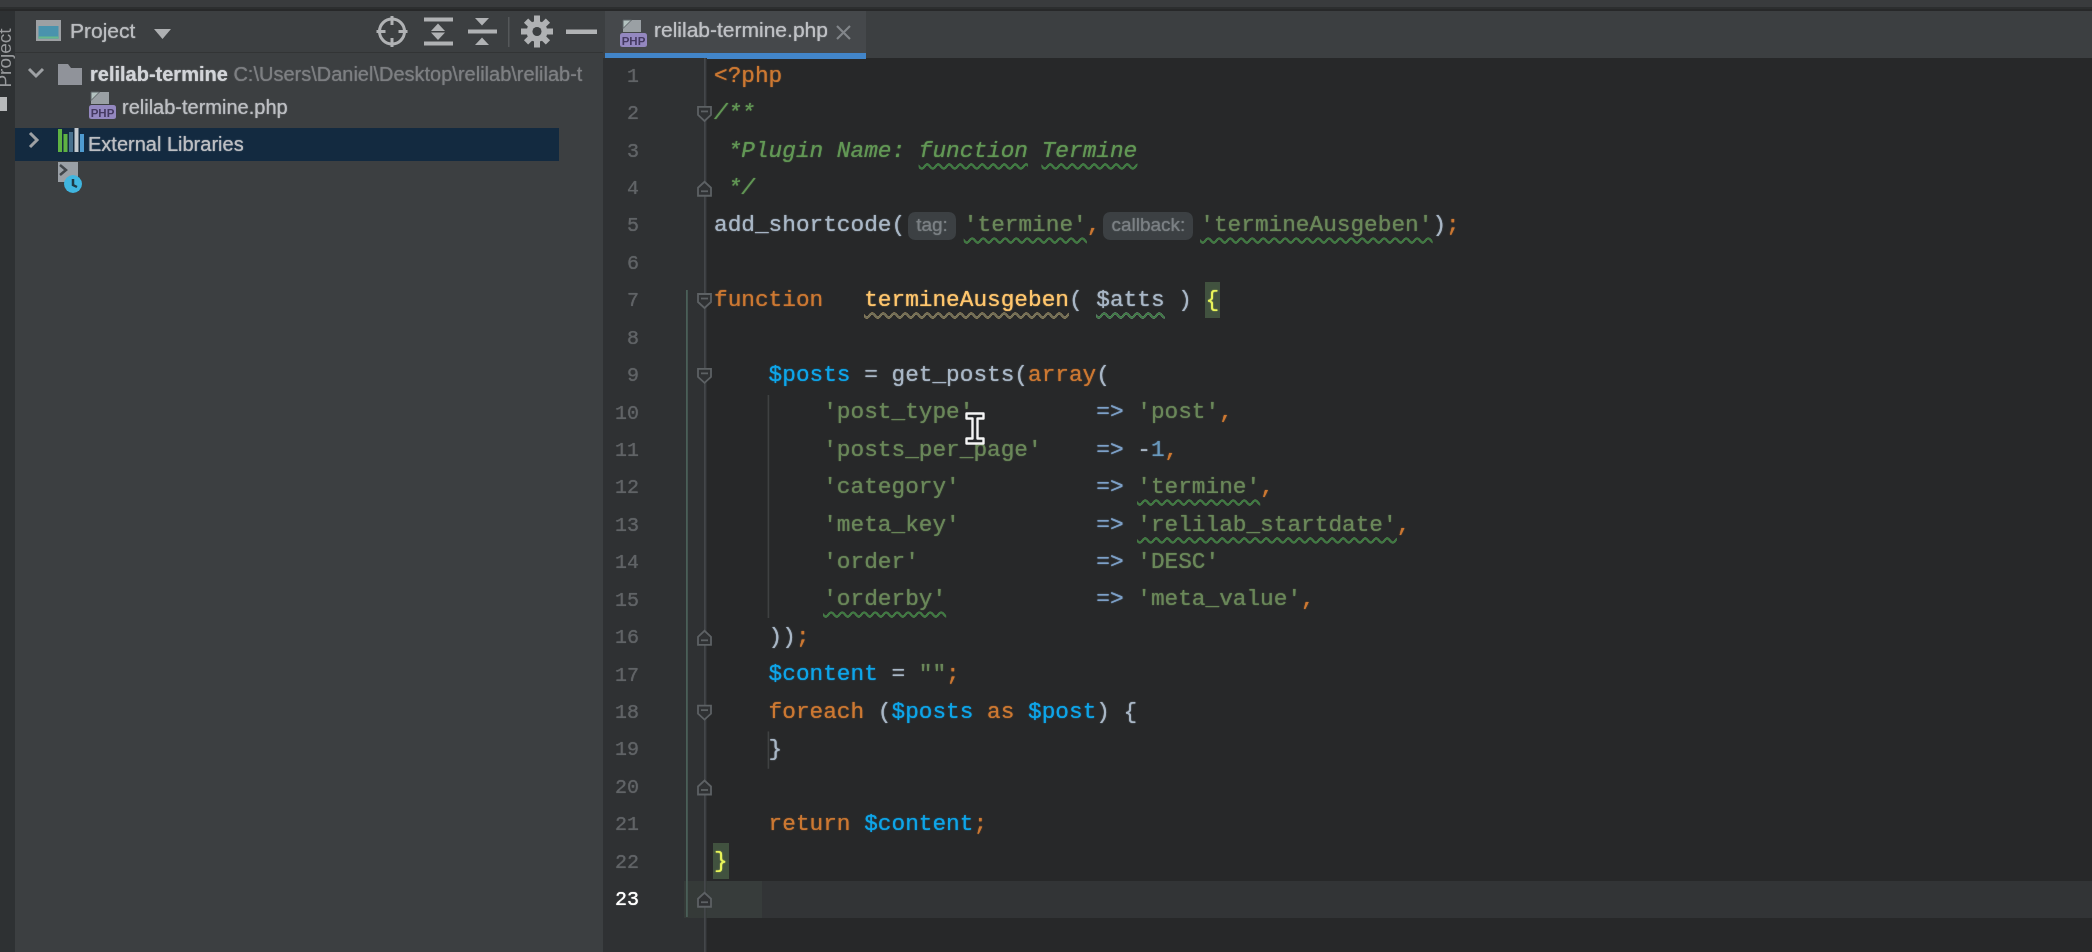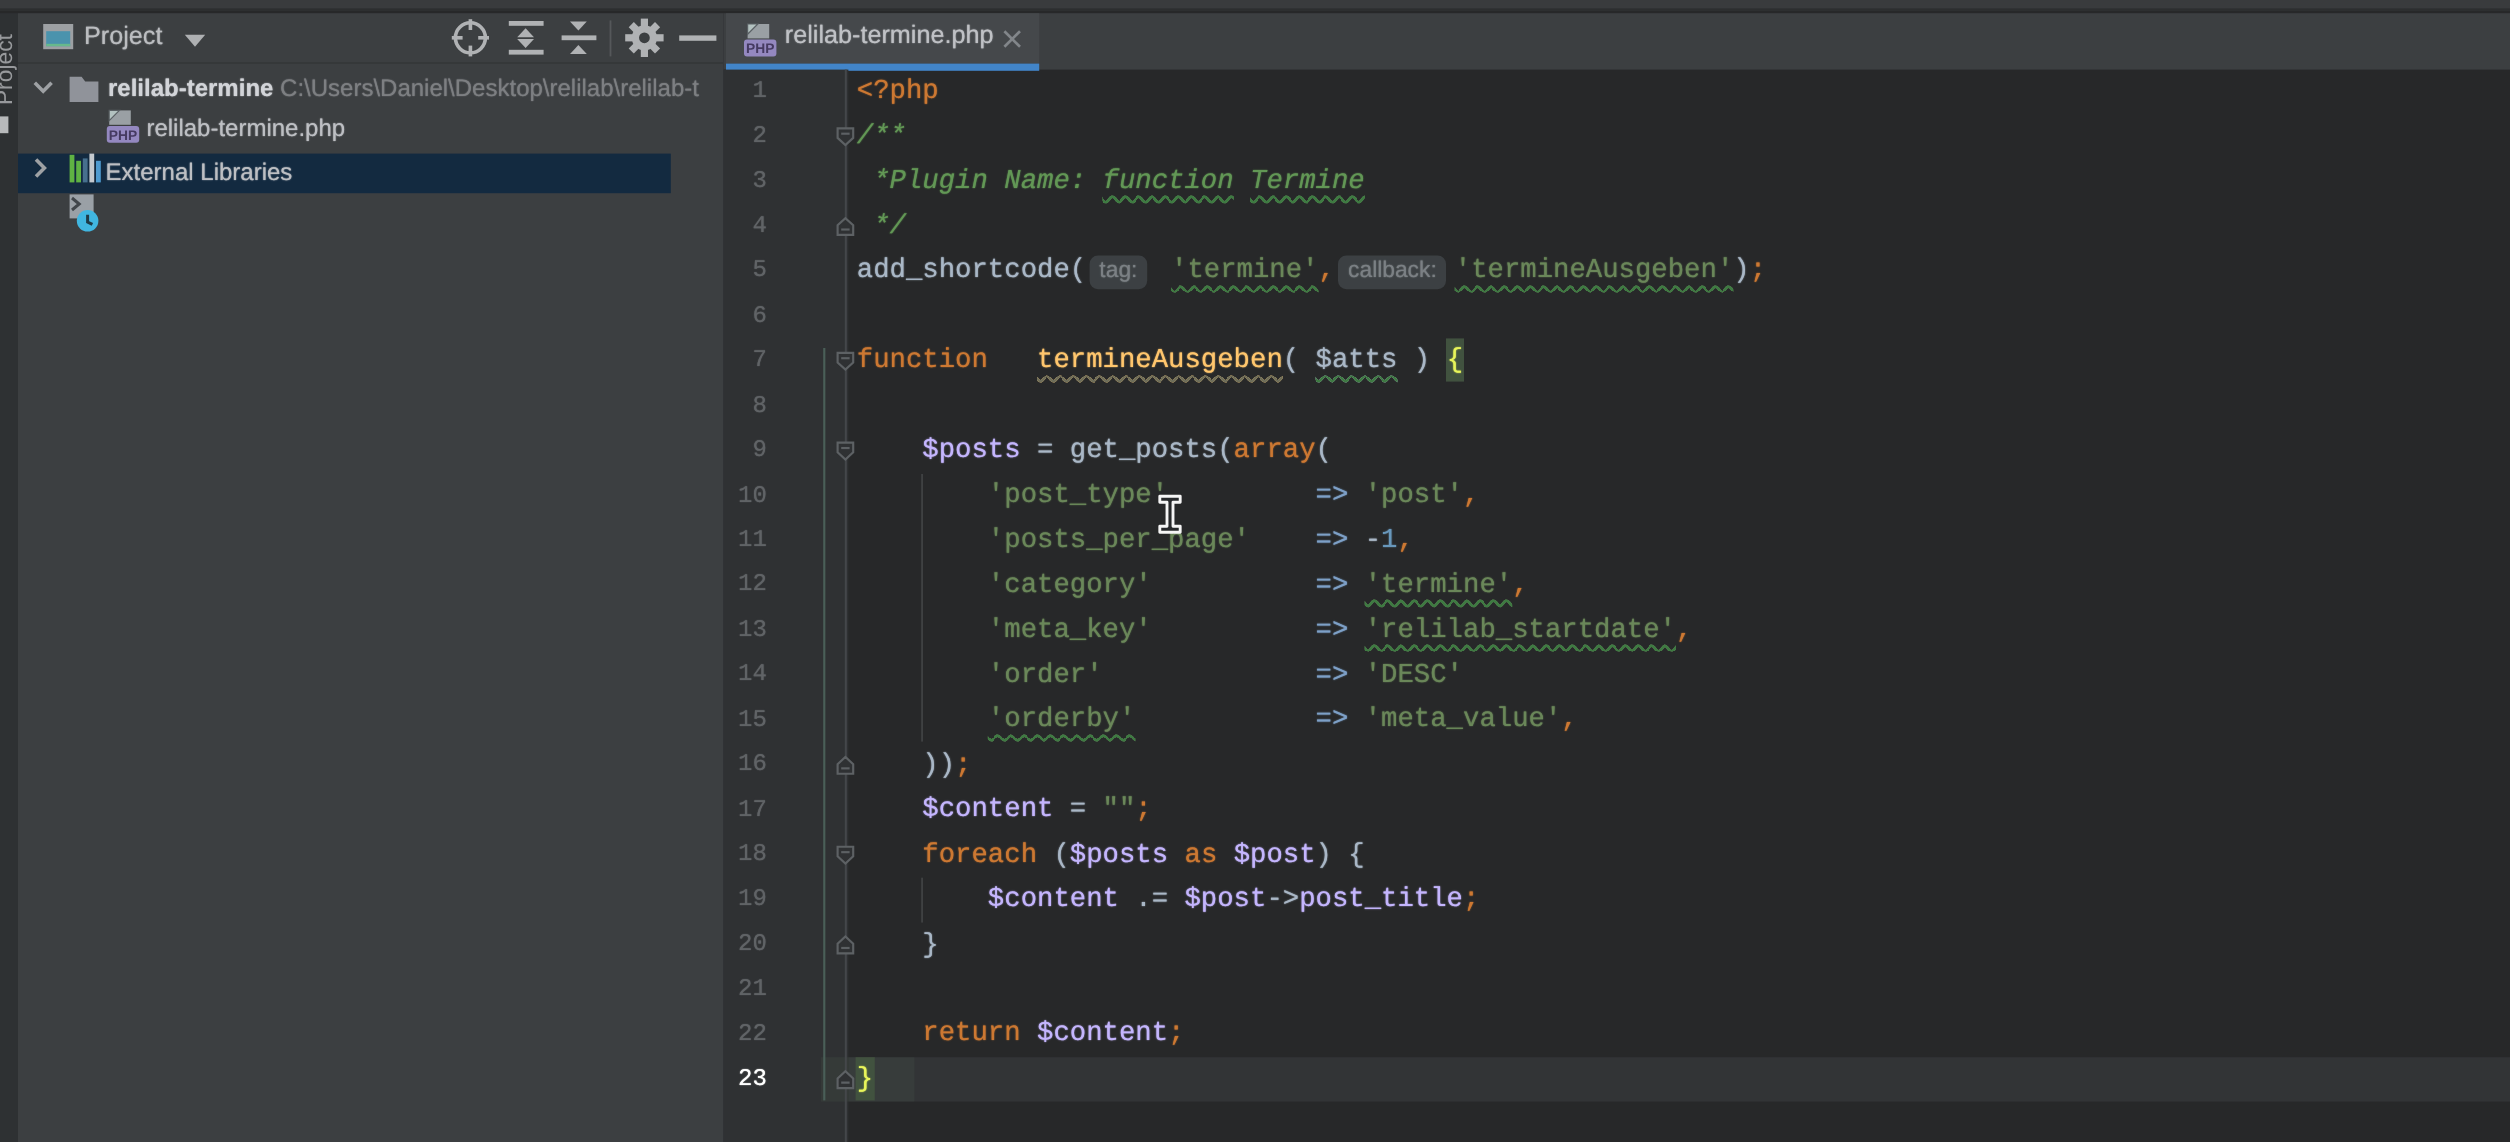--- a/index.html
+++ b/index.html
@@ -19,21 +19,21 @@
   #tab{position:absolute;left:2px;top:0px;width:261px;height:42px;background:#45484b;}
   #tabline{position:absolute;left:2px;top:42px;width:261px;height:5.5px;background:#4285c9;}
   .tabtext{position:absolute;left:49px;top:6.5px;font-size:21px;color:#bfc1c5;text-shadow:0 0 1.2px;}
   #gutter{left:603px;top:58px;width:104px;height:894px;background:#2f3133;}
   #lnums{left:603px;top:57.8px;width:36px;height:894px;font-family:"Liberation Mono",monospace;font-size:20px;line-height:37.42px;color:#606366;text-align:right;white-space:pre;text-shadow:0 0 1px;}
   #code{left:0px;top:57.8px;width:1676px;font-family:"Liberation Mono",monospace;font-size:22.75px;line-height:37.42px;color:#a9b7c6;text-shadow:0 0 1.3px;}
   #code div{padding-left:714px;height:37.42px;white-space:pre;}
   .k{color:#cc7832;}
   .s{color:#6a8759;}
   .n{color:#6897bb;}
-  .v{color:#c4b5fd;}
+  .v{color:#0ea5e9;}
   .f{color:#ffc66d;}
   .c{color:#629755;font-style:italic;}
   .o{color:#cc7832;}
   .ar{color:#7da0c7;}
   .wg{text-decoration:underline wavy #3e7a42 2px;text-underline-offset:6px;text-decoration-skip-ink:none;}
   .wy{text-decoration:underline wavy #6e6e5a 2px;text-underline-offset:6px;text-decoration-skip-ink:none;}
   .hint{display:inline-block;background:#3c4043;color:#7b8084;font-family:"Liberation Sans",sans-serif;font-size:19px;line-height:24px;border-radius:7px;padding:1px 8px 3px 8px;vertical-align:baseline;}
   .bhl{background:#41523f;color:#e8f55a;padding:5px 1px;margin:-5px -1px;}
 </style>
 </head>
@@ -87,35 +87,34 @@
 20
 21
 22
 <span style="color:#ffffff">23</span>
 </div>
 <div class="abs" id="code">
 <div><span class="k">&lt;?php</span></div>
 <div><span class="c">/**</span></div>
 <div><span class="c"> *Plugin Name: <span class="wg">function</span> <span class="wg">Termine</span></span></div>
 <div><span class="c"> */</span></div>
-<div>add_shortcode(<span class="hint" style="margin-left:3px;margin-right:20px">tag:</span><span class="s wg">'termine'</span><span class="o">,</span><span class="hint" style="margin-left:3px;margin-right:7px">callback:</span><span class="s wg">'termineAusgeben'</span>)<span class="o">;</span></div>
+<div>add_shortcode(<span class="hint" style="margin-left:3px;margin-right:8px">tag:</span><span class="s wg">'termine'</span><span class="o">,</span><span class="hint" style="margin-left:3px;margin-right:7px">callback:</span><span class="s wg">'termineAusgeben'</span>)<span class="o">;</span></div>
 <div></div>
 <div><span class="k">function</span>   <span class="f wy">termineAusgeben</span>( <span class="wg">$atts</span> ) <span class="bhl">{</span></div>
 <div></div>
 <div>    <span class="v">$posts</span> = get_posts(<span class="k">array</span>(</div>
 <div>        <span class="s">'post_type'</span>         <span class="ar">=&gt;</span> <span class="s">'post'</span><span class="o">,</span></div>
 <div>        <span class="s">'posts_per_page'</span>    <span class="ar">=&gt;</span> -<span class="n">1</span><span class="o">,</span></div>
 <div>        <span class="s">'category'</span>          <span class="ar">=&gt;</span> <span class="s wg">'termine'</span><span class="o">,</span></div>
 <div>        <span class="s">'meta_key'</span>          <span class="ar">=&gt;</span> <span class="s wg">'relilab_startdate'</span><span class="o">,</span></div>
 <div>        <span class="s">'order'</span>             <span class="ar">=&gt;</span> <span class="s">'DESC'</span></div>
 <div>        <span class="s wg">'orderby'</span>           <span class="ar">=&gt;</span> <span class="s">'meta_value'</span><span class="o">,</span></div>
 <div>    ))<span class="o">;</span></div>
 <div>    <span class="v">$content</span> = <span class="s">""</span><span class="o">;</span></div>
 <div>    <span class="k">foreach</span> (<span class="v">$posts</span> <span class="k">as</span> <span class="v">$post</span>) {</div>
-<div>        <span class="v">$content</span> .= <span class="v">$post</span>-&gt;<span class="v">post_title</span><span class="o">;</span></div>
 <div>    }</div>
 <div></div>
 <div>    <span class="k">return</span> <span class="v">$content</span><span class="o">;</span></div>
 <div><span class="bhl">}</span></div>
 </div>
 <svg class="abs" id="overlay" width="2092" height="952" style="left:0;top:0;" xmlns="http://www.w3.org/2000/svg">
 
   <g>
     <rect x="36" y="20" width="25" height="21" fill="#9da0a3"></rect>
     <rect x="38.5" y="26" width="20" height="12.5" fill="#4a93ad"></rect>

